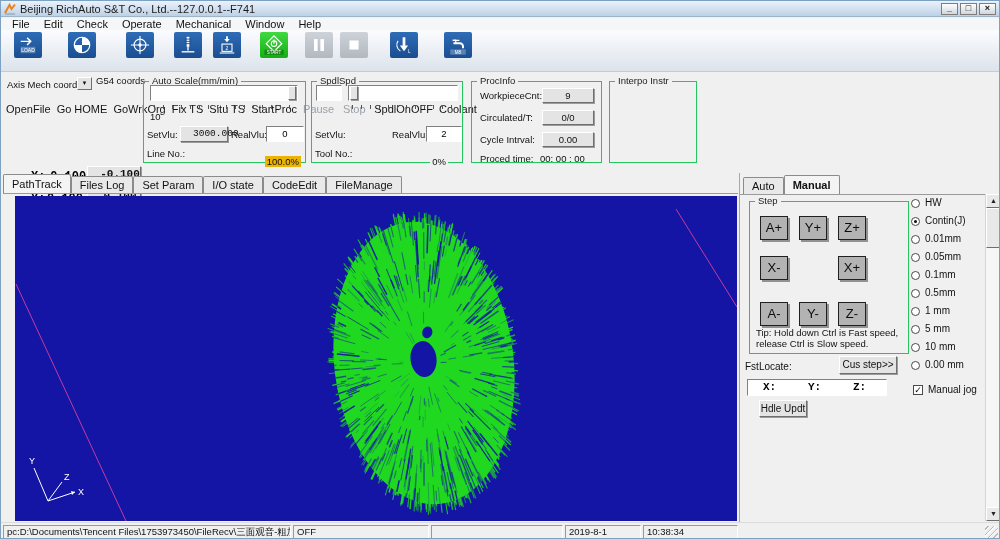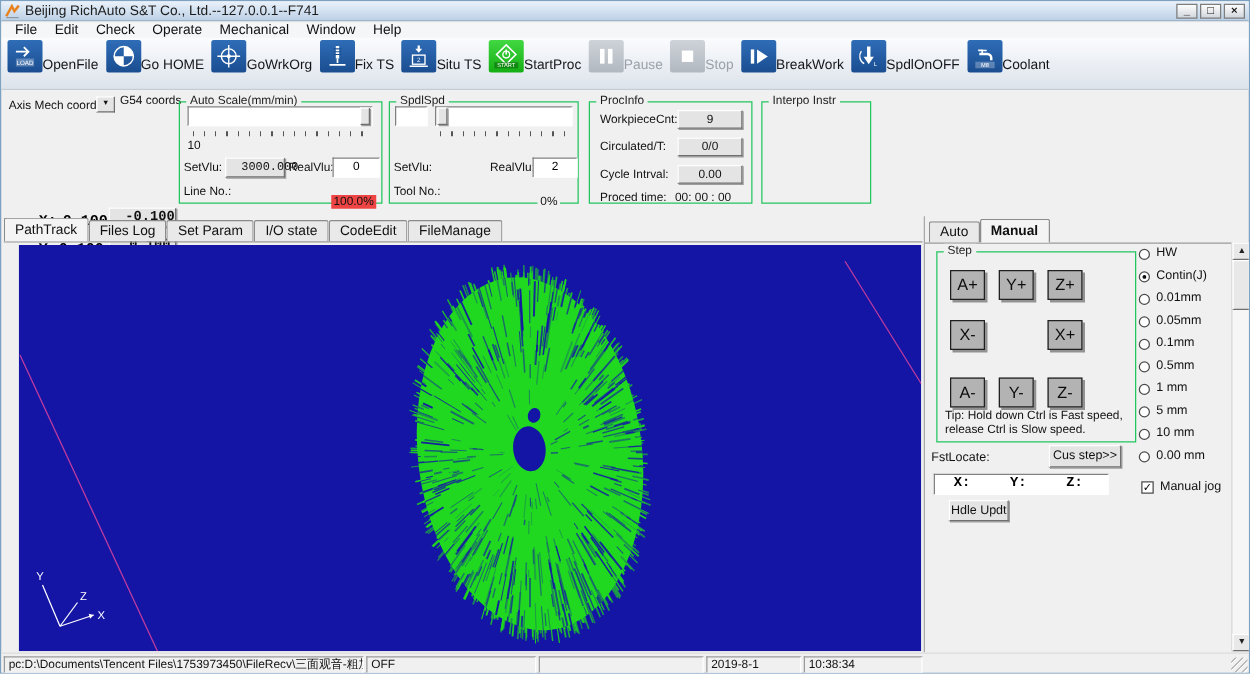--- a/index.html
+++ b/index.html
@@ -12,21 +12,21 @@
   .title-text { font-size:11px; color:#1c1c1c; margin-left:4px; white-space:nowrap; }
   .win-controls { margin-left:auto; display:flex; gap:2px; }
   .win-btn { width:17px; height:12px; background:linear-gradient(#fdfdfd,#d2d7dd); border:1px solid #7d7d7d; font-size:9px; line-height:9px; text-align:center; color:#111; font-weight:bold; cursor:default; }
 
   
   .menubar { position:absolute; left:0; top:17px; width:100%; height:12px; background:#f5f6f8; display:flex; padding-left:4px; font-size:11px; line-height:12px; color:#111; }
   .menu-item { padding:0 7px; }
 
   
   .toolbar { position:absolute; left:0; top:29px; width:100%; height:42px; background:linear-gradient(#fbfcfe,#dce3eb); border-bottom:1px solid #c3cbd4; display:flex; align-items:flex-start; padding:2px 0 0 2px; }
-  .tool { display:flex; align-items:flex-end; padding:0 3px; }
+  .tool { display:flex; flex-direction:column; align-items:center; padding:0 3px;gap:44px; }
   .tool-icon { width:28px; height:26px; border-radius:2px; background:linear-gradient(#2f6db7,#1a4d90); display:flex; align-items:center; justify-content:center; }
   .tool-icon.green { background:linear-gradient(#41d841,#14ae14); }
   .tool.disabled .tool-icon { background:linear-gradient(#ced3d9,#b2b8c0); }
   .tool-label { font-size:11px; color:#15161a; margin-top:1px; white-space:nowrap; }
   .tool.disabled .tool-label { color:#9aa1a9; }
   .ticon { width:24px; height:20px; }
 
   
   .btn3d { position:absolute; background:#e4e4e4; border:1px solid; border-color:#ffffff #6f6f6f #6f6f6f #ffffff; box-shadow:1px 1px 0 #9c9c9c; font-size:9.5px; text-align:center; color:#111; }
   .sunken { position:absolute; background:#fff; border:1px solid; border-color:#808080 #ffffff #ffffff #808080; }
@@ -177,29 +177,20 @@
       <div class="tool-icon">
           <svg class="ticon" viewBox="0 0 24 22">
         <rect x="7" y="6" width="10" height="10" fill="#fff"></rect>
       </svg>
         </div>
       <span class="tool-label">Stop</span>
     </div>
     <div class="tool">
       <div class="tool-icon">
           <svg class="ticon" viewBox="0 0 24 22">
-        <rect x="5" y="5" width="3" height="12.5" fill="#fff"></rect>
-        <polygon points="10.5,5 20,11.2 10.5,17.5" fill="#fff"></polygon>
-      </svg>
-        </div>
-      <span class="tool-label">BreakWork</span>
-    </div>
-    <div class="tool">
-      <div class="tool-icon">
-          <svg class="ticon" viewBox="0 0 24 22">
         <path d="M12 2.5 V12" stroke="#fff" stroke-width="3"></path>
         <polygon points="7.5,11.5 16.5,11.5 12,18" fill="#fff"></polygon>
         <path d="M5.5 6.5 a7.5 7.5 0 0 0 2.5 11" fill="none" stroke="#fff" stroke-width="1.2"></path>
         <text x="16.5" y="20" font-size="5" fill="#fff">L</text>
       </svg>
         </div>
       <span class="tool-label">SpdlOnOFF</span>
     </div>
     <div class="tool">
       <div class="tool-icon">
@@ -242,21 +233,21 @@
     <div class="sunken" style="left:6px; top:3px; width:148px; height:16px;">
       <div class="btn3d" style="left:137px; top:0px; width:8px; height:14px;"></div>
     </div>
     <div class="ticks" style="left:10px; top:23px; width:140px;"></div>
     <span class="lbl" style="left:6px; top:29px;">10</span>
     <span class="lbl" style="left:3px; top:47px;">SetVlu:</span>
     <div class="btn3d mono" style="left:36px; top:44px; width:48px; height:16px; line-height:14px; font-weight:normal;">3000.000</div>
     <span class="lbl" style="left:87px; top:47px;">RealVlu:</span>
     <div class="sunken" style="left:122px; top:44px; width:38px; height:16px; font-size:9.5px; text-align:center; line-height:14px;">0</div>
     <span class="lbl" style="left:3px; top:66px;">Line No.:</span>
-    <span class="lbl" style="right:4px; bottom:-5px; background:#ef4444; padding:0 2px;">100.0%</span>
+    <span class="lbl" style="right:4px; bottom:-5px; background:#eab308; padding:0 2px;">100.0%</span>
   </div>
 
   <div class="groupbox" style="left:310px; top:80px; width:152px; height:82px;">
     <span class="gb-label">SpdlSpd</span>
     <div class="sunken" style="left:4px; top:3px; width:26px; height:16px;"></div>
     <div class="sunken" style="left:36px; top:3px; width:110px; height:16px;">
       <div class="btn3d" style="left:1px; top:0px; width:8px; height:14px;"></div>
     </div>
     <div class="ticks" style="left:40px; top:23px; width:102px;"></div>
     <span class="lbl" style="left:3px; top:47px;">SetVlu:</span>

